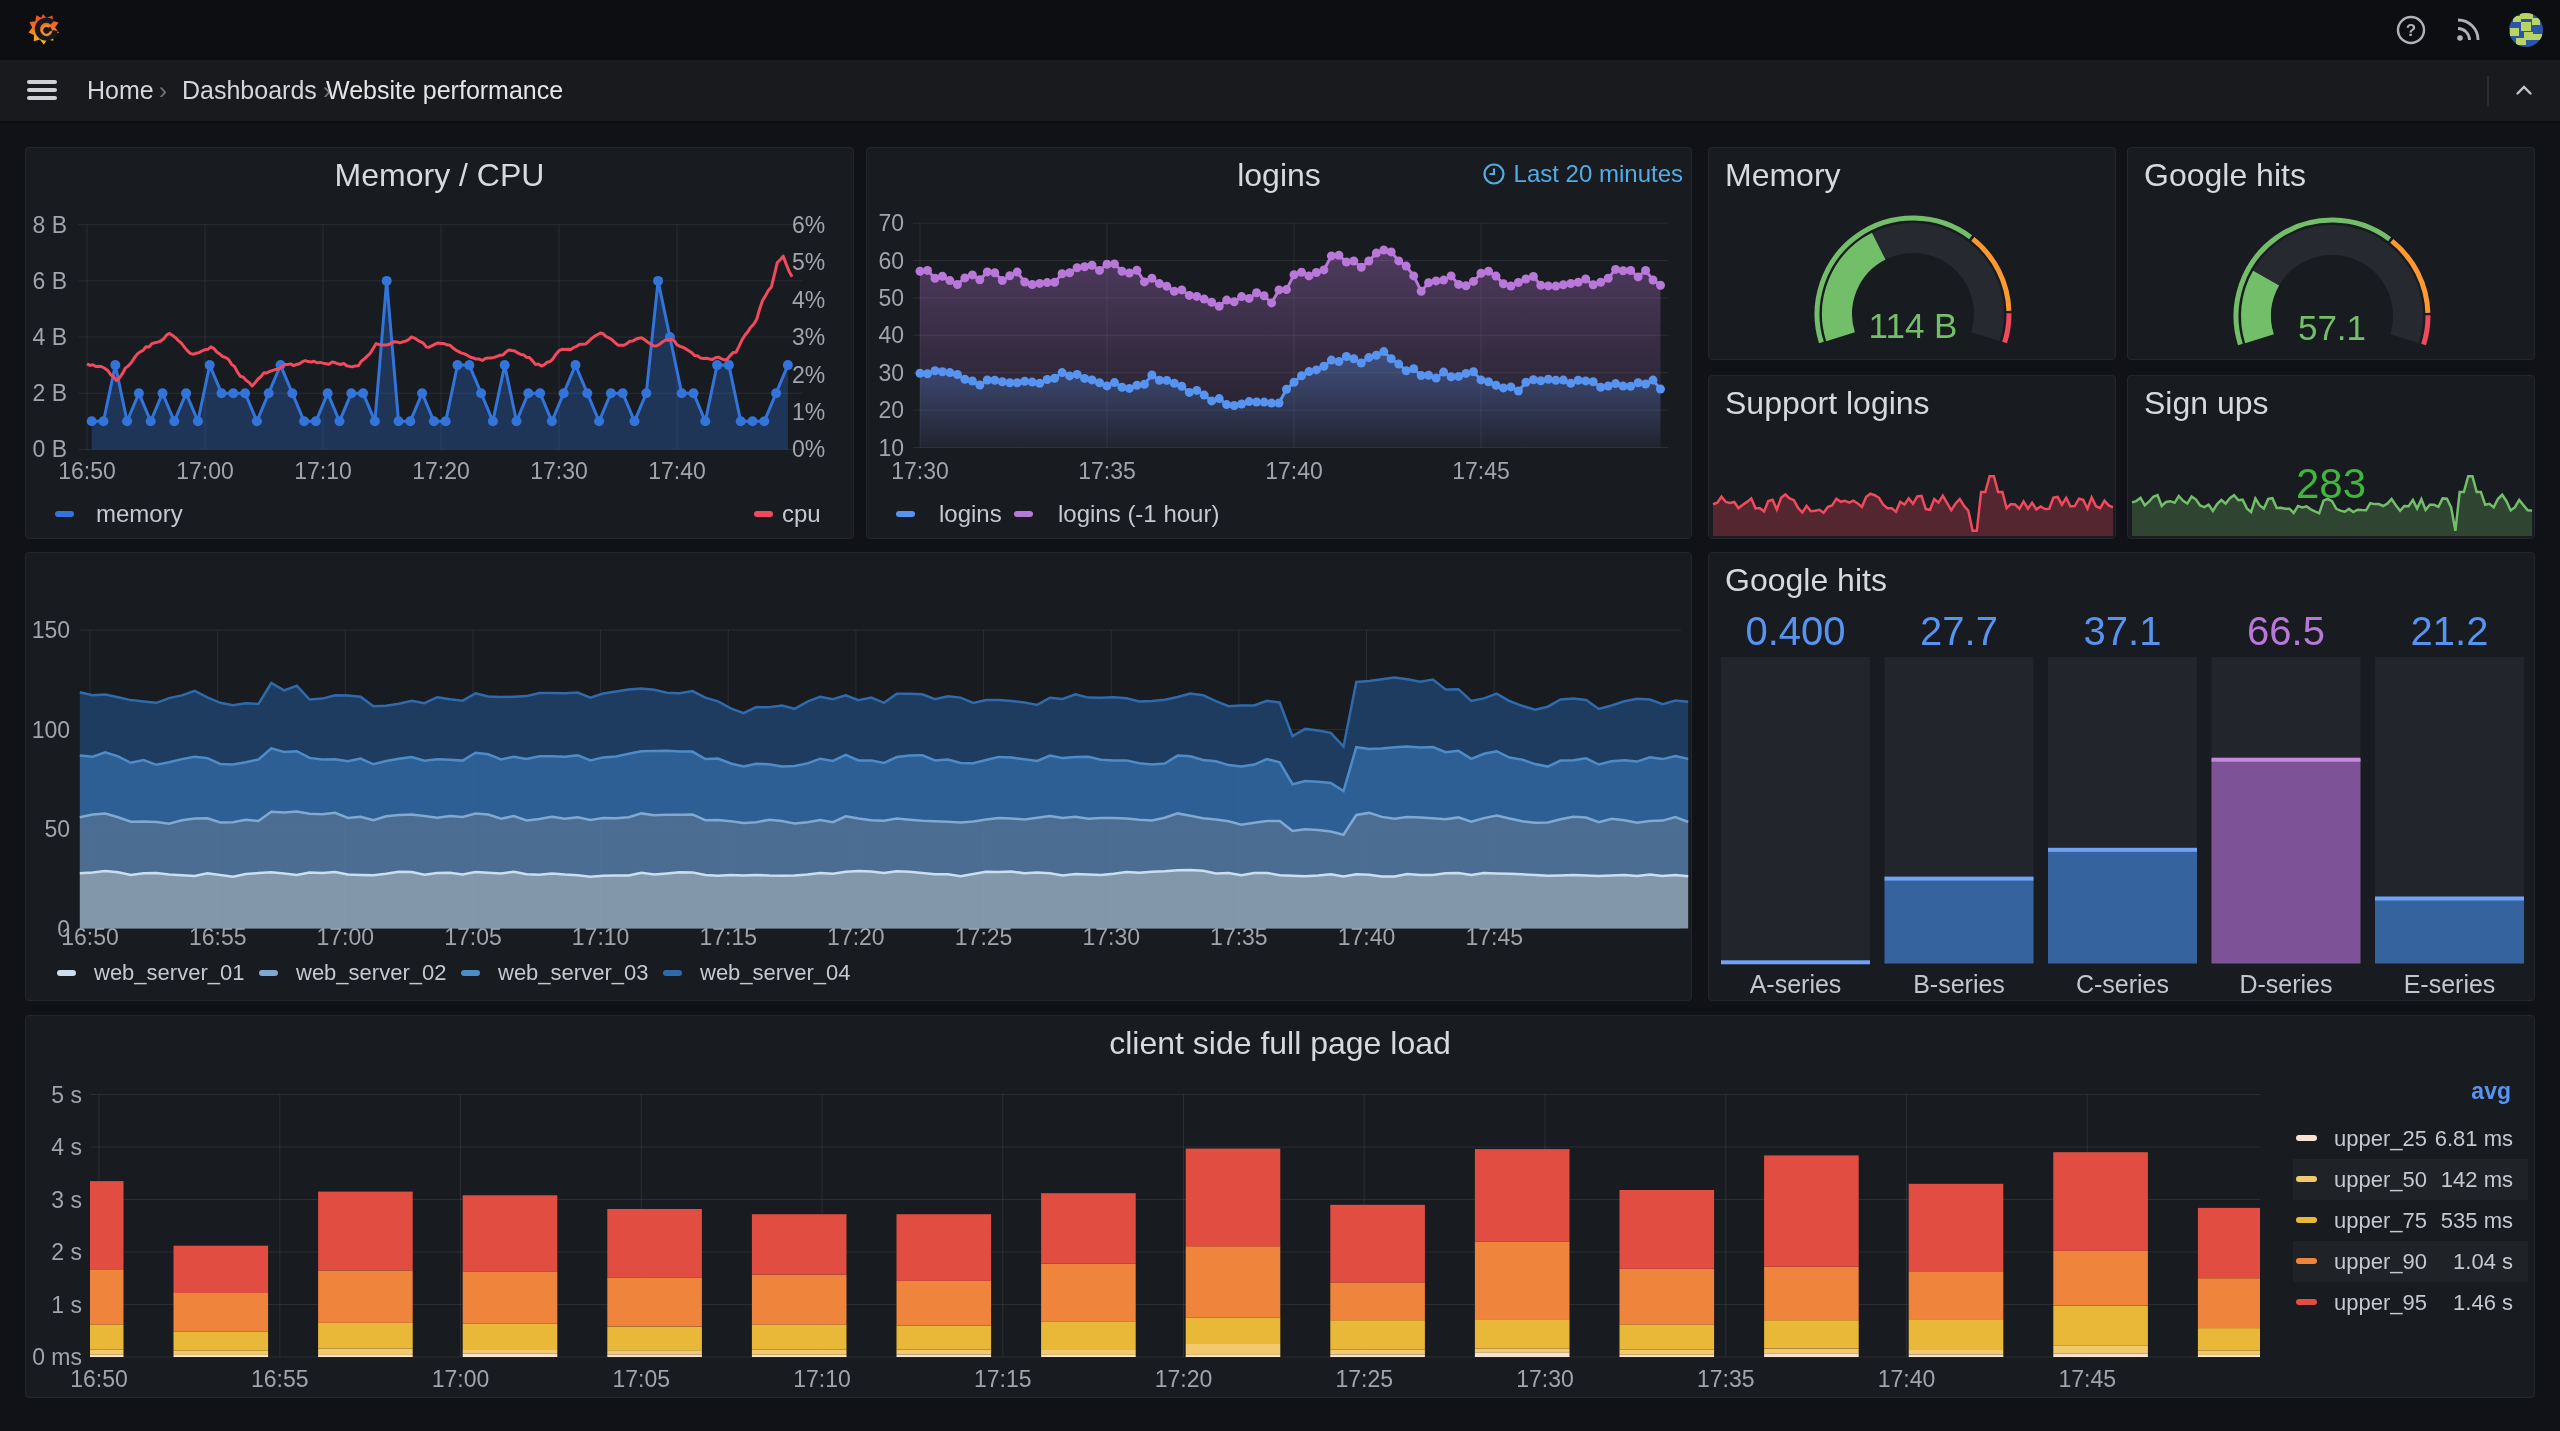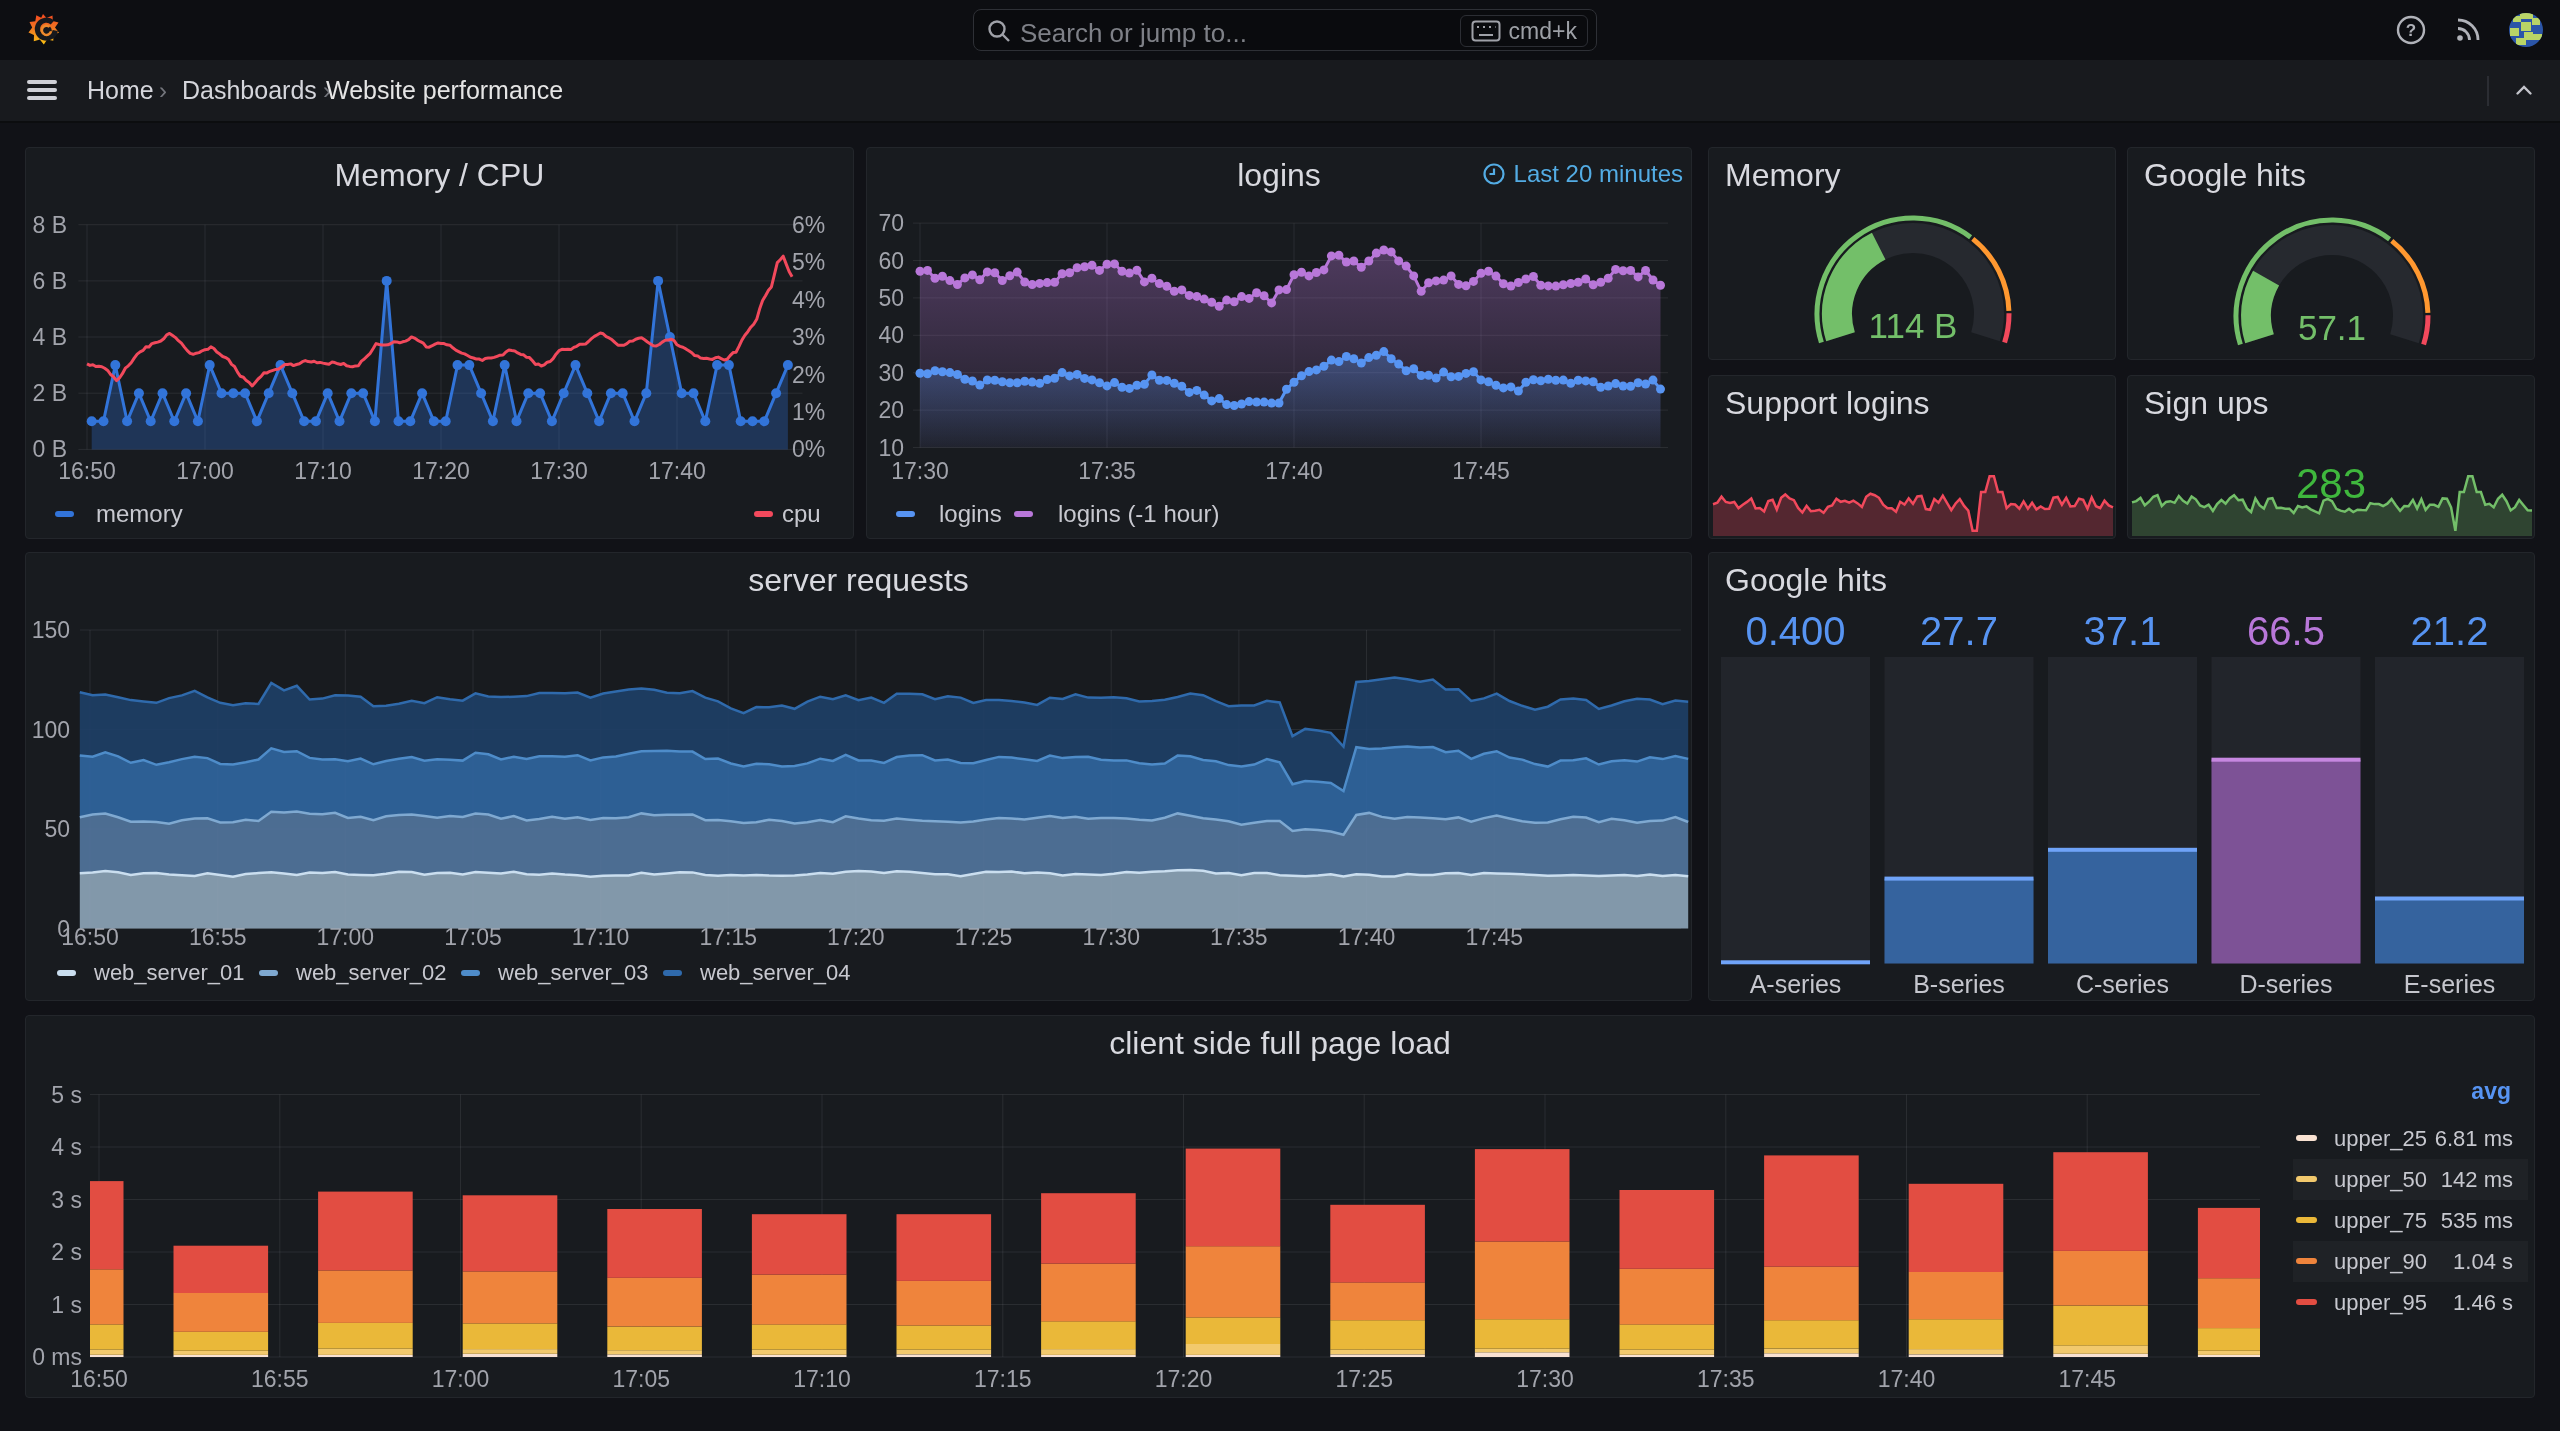--- a/index.html
+++ b/index.html
@@ -25,38 +25,20 @@
 <stop offset="0" stop-color="#f4481f"></stop>
             <stop offset="0.45" stop-color="#f07422"></stop>
             <stop offset="1" stop-color="#f9c212"></stop>
           </linearGradient>
         </defs>
 <path fill="url(#glog)" d="M16 3 L19.5 7 L25.5 4.5 L25.8 10 L31.5 11.5 L28 16.5 L32 21.8 L26.3 23.6 L26.3 29.8 L20.2 28.4 L16.8 33.5 L12.8 28.6 L6.8 30.2 L7 24 L1.5 21.5 L5.2 16.6 L2.5 11 L8.3 10.2 L9.3 4.2 L14.2 6.8 Z"></path>
 <path fill="none" stroke="#16181d" stroke-width="5.2" d="M25.5 11.5 A 9 9 0 1 0 28.3 19.5"></path>
 <circle cx="19.5" cy="19.5" r="5.2" fill="#16181d"></circle>
 <path fill="none" stroke="#ef8a2d" stroke-width="2.4" d="M22.6 15.9 A 4.6 4.6 0 1 0 24 20.3"></path>
 </svg></div>
-  <div class="searchbox">
-    <div style="position:absolute;left:12px;top:8px"><svg width="26" height="26" viewBox="0 0 26 26" fill="none" stroke="#9fa1a8" stroke-width="2.4">
-<circle cx="11" cy="11" r="7.5"></circle>
-          <line x1="16.5" y1="16.5" x2="23" y2="23"></line>
-        </svg></div>
-    <div class="searchtxt">Search or jump to...</div>
-    <div class="kbdchip">
-        <svg width="30" height="22" viewBox="0 0 30 22" fill="none" stroke="#9fa1a8" stroke-width="2">
-<rect x="1.5" y="1.5" width="27" height="19" rx="3"></rect>
-<line x1="6" y1="7" x2="8" y2="7"></line>
-          <line x1="12" y1="7" x2="14" y2="7"></line>
-          <line x1="18" y1="7" x2="20" y2="7"></line>
-          <line x1="24" y1="7" x2="24.5" y2="7"></line>
-<line x1="8" y1="15" x2="22" y2="15"></line>
-        </svg>
-        <span>cmd+k</span>
-      </div>
-  </div>
   <div style="position:absolute;left:2394px;top:13px"><svg width="34" height="34" viewBox="0 0 34 34" fill="none">
 <circle cx="17" cy="17" r="13" stroke="#b0b2b9" stroke-width="2.4"></circle>
 <text x="17" y="23" text-anchor="middle" font-family="Liberation Sans, sans-serif" font-size="17" font-weight="bold" fill="#b0b2b9">?</text>
       </svg></div>
   <div style="position:absolute;left:2453px;top:15px"><svg width="30" height="30" viewBox="0 0 30 30" fill="none" stroke="#b0b2b9" stroke-width="2.8">
 <path d="M5 5 A20 20 0 0 1 25 25"></path>
 <path d="M5 13.5 A11.5 11.5 0 0 1 16.5 25"></path>
 <circle cx="7" cy="23" r="2.8" fill="#b0b2b9" stroke="none"></circle>
       </svg></div>
   <div style="position:absolute;left:2508px;top:12px"><svg width="36" height="36" viewBox="0 0 36 36">
@@ -494,21 +476,20 @@
   </div>
 <div class="panel" style="left:2127px;top:375px;width:408px;height:164px">
     <div class="chart" style="top:0"><svg width="408" height="164" viewBox="0 0 408 164">
 <path d="M4.0 126.4L8.3 125.1L12.5 121.8L16.8 129.3L21.0 125.7L25.3 120.8L29.5 119.1L33.8 130.0L38.0 125.9L42.3 125.2L46.6 126.8L50.8 120.0L55.1 124.8L59.3 127.6L63.6 120.6L67.8 123.3L72.1 129.4L76.3 131.1L80.6 128.7L84.9 134.9L89.1 128.1L93.4 124.0L97.6 127.6L101.9 122.1L106.1 119.2L110.4 124.2L114.6 123.7L118.9 132.4L123.1 136.0L127.4 122.5L131.7 129.4L135.9 132.6L140.2 122.8L144.4 122.2L148.7 131.9L152.9 131.7L157.2 132.8L161.4 132.7L165.7 136.9L170.0 130.0L174.2 131.4L178.5 130.4L182.7 133.3L187.0 135.4L191.2 137.3L195.5 124.6L199.7 122.8L204.0 125.2L208.3 132.8L212.5 134.6L216.8 135.7L221.0 132.9L225.3 136.1L229.5 133.7L233.8 134.1L238.0 134.3L242.3 127.2L246.6 128.1L250.8 128.1L255.1 130.0L259.3 127.7L263.6 123.1L267.8 129.2L272.1 134.8L276.3 130.0L280.6 130.2L284.9 123.9L289.1 132.6L293.4 123.2L297.6 133.9L301.9 128.8L306.1 128.8L310.4 130.8L314.6 122.4L318.9 122.8L323.1 131.4L327.4 154.8L331.7 116.0L335.9 116.0L340.2 100.2L344.4 100.2L348.7 116.0L352.9 116.0L357.2 128.7L361.4 127.8L365.7 131.4L370.0 122.8L374.2 118.8L378.5 125.2L382.7 134.4L387.0 131.2L391.2 123.9L395.5 129.2L399.7 134.3L404.0 134.5L404.0 160.0 L4.0 160.0 Z" fill="rgba(115,191,105,0.25)"></path>
 <path d="M4.0 126.4L8.3 125.1L12.5 121.8L16.8 129.3L21.0 125.7L25.3 120.8L29.5 119.1L33.8 130.0L38.0 125.9L42.3 125.2L46.6 126.8L50.8 120.0L55.1 124.8L59.3 127.6L63.6 120.6L67.8 123.3L72.1 129.4L76.3 131.1L80.6 128.7L84.9 134.9L89.1 128.1L93.4 124.0L97.6 127.6L101.9 122.1L106.1 119.2L110.4 124.2L114.6 123.7L118.9 132.4L123.1 136.0L127.4 122.5L131.7 129.4L135.9 132.6L140.2 122.8L144.4 122.2L148.7 131.9L152.9 131.7L157.2 132.8L161.4 132.7L165.7 136.9L170.0 130.0L174.2 131.4L178.5 130.4L182.7 133.3L187.0 135.4L191.2 137.3L195.5 124.6L199.7 122.8L204.0 125.2L208.3 132.8L212.5 134.6L216.8 135.7L221.0 132.9L225.3 136.1L229.5 133.7L233.8 134.1L238.0 134.3L242.3 127.2L246.6 128.1L250.8 128.1L255.1 130.0L259.3 127.7L263.6 123.1L267.8 129.2L272.1 134.8L276.3 130.0L280.6 130.2L284.9 123.9L289.1 132.6L293.4 123.2L297.6 133.9L301.9 128.8L306.1 128.8L310.4 130.8L314.6 122.4L318.9 122.8L323.1 131.4L327.4 154.8L331.7 116.0L335.9 116.0L340.2 100.2L344.4 100.2L348.7 116.0L352.9 116.0L357.2 128.7L361.4 127.8L365.7 131.4L370.0 122.8L374.2 118.8L378.5 125.2L382.7 134.4L387.0 131.2L391.2 123.9L395.5 129.2L399.7 134.3L404.0 134.5" fill="none" stroke="#73bf69" stroke-width="2.5"></path>
 </svg></div>
     <div class="ptitle pl">Sign ups</div>
     <div class="bignum" style="color:#3fb73d">283</div>
   </div>
 <div class="panel" style="left:25px;top:552px;width:1667px;height:449px">
-    <div class="ptitle pc">server requests</div>
     <div class="chart" style="top:0"><svg width="1667" height="449" viewBox="0 0 1667 449">
 <g stroke="rgba(204,204,220,0.10)" stroke-width="1">
           <line x1="64.0" y1="77" x2="64.0" y2="375.5"></line>
           <line x1="191.7" y1="77" x2="191.7" y2="375.5"></line>
           <line x1="319.3" y1="77" x2="319.3" y2="375.5"></line>
           <line x1="447.0" y1="77" x2="447.0" y2="375.5"></line>
           <line x1="574.6" y1="77" x2="574.6" y2="375.5"></line>
           <line x1="702.2" y1="77" x2="702.2" y2="375.5"></line>
           <line x1="829.9" y1="77" x2="829.9" y2="375.5"></line>
           <line x1="957.6" y1="77" x2="957.6" y2="375.5"></line>

